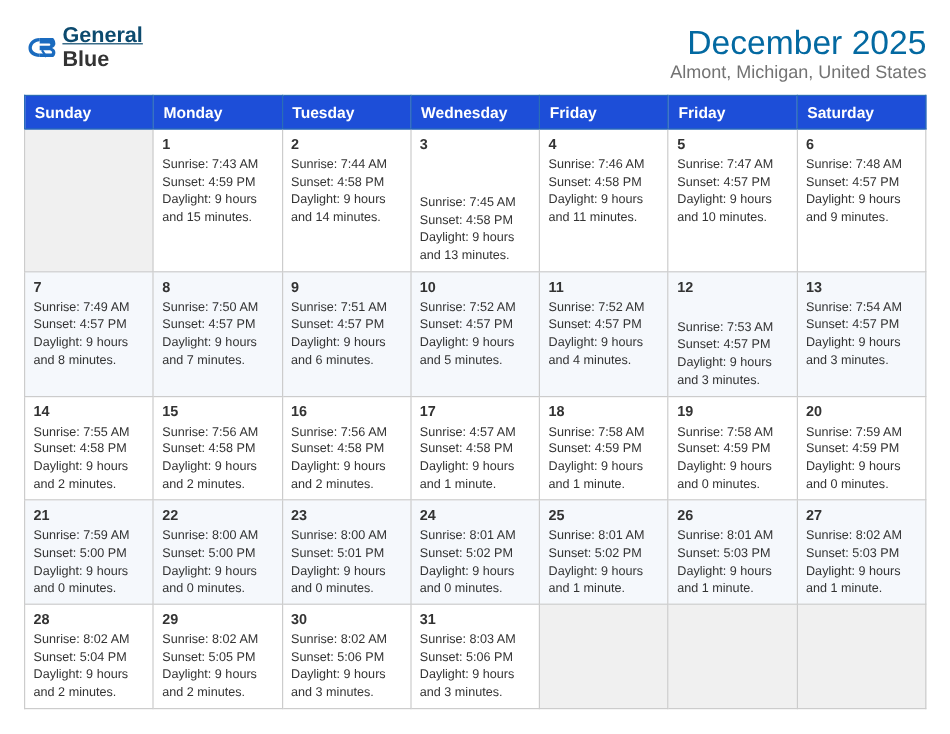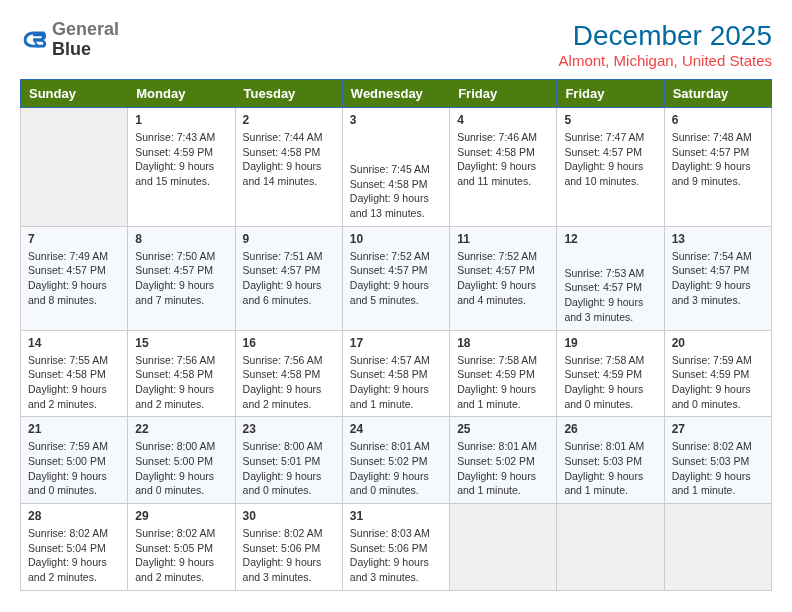--- a/index.html
+++ b/index.html
@@ -20,44 +20,44 @@
       display: flex;
       align-items: center;
       gap: 4px;
     }
     .logo-text {
       font-size: 18px;
       font-weight: bold;
       color: #333;
       line-height: 1.1;
     }
-    .logo-blue { color: #737373; }
+    .logo-blue { color: #0c4a6e; text-decoration: underline; }
     .logo-icon {
       width: 28px;
       height: 28px;
     }
     .title-block {
       text-align: right;
     }
     .month-title {
       font-size: 28px;
       font-weight: normal;
       color: #0369a1;
     }
     .location {
       font-size: 15px;
-      color: #ef4444;
+      color: #737373;
     }
     table {
       width: 100%;
       border-collapse: collapse;
       border: 1px solid #bbb;
     }
     thead tr th {
-      background-color: #4d7c0f;
+      background-color: #1d4ed8;
       color: #fff;
       font-size: 13px;
       font-weight: bold;
       text-align: left;
       padding: 6px 8px;
       border: 1px solid #2a6db5;
     }
     tbody tr td {
       vertical-align: top;
       padding: 5px 7px;

